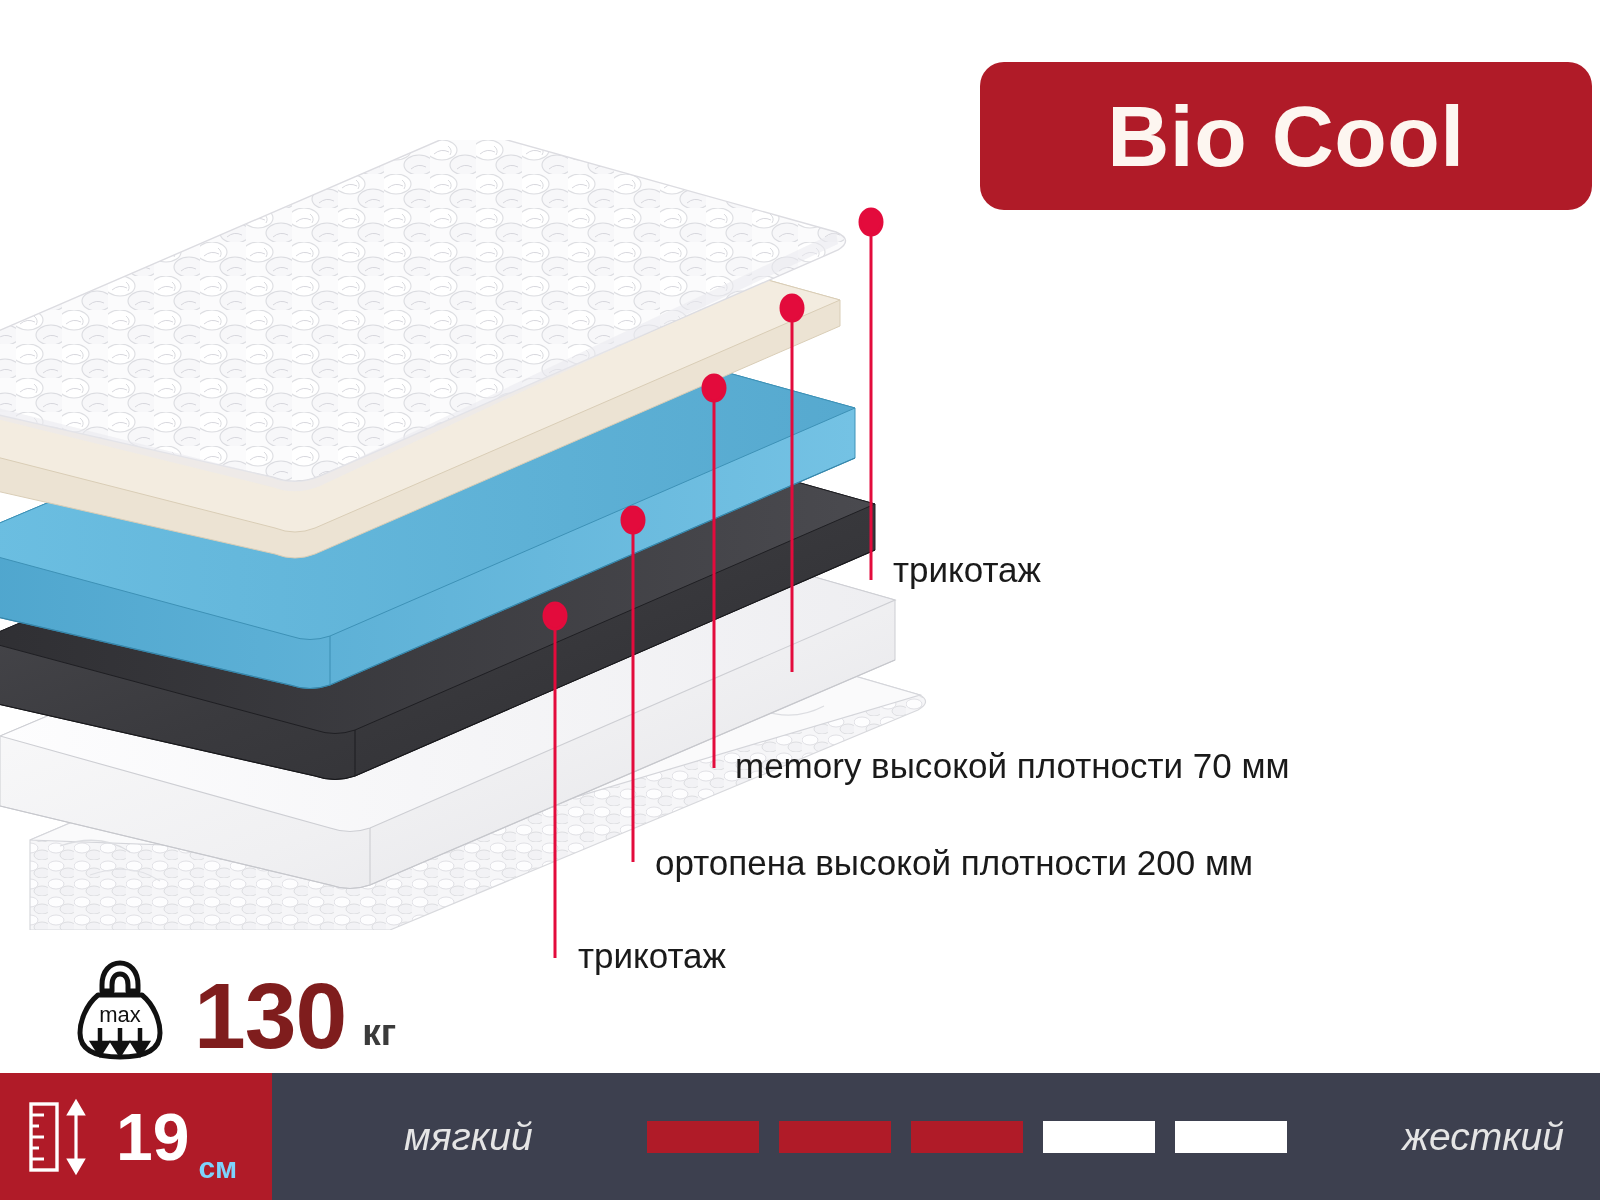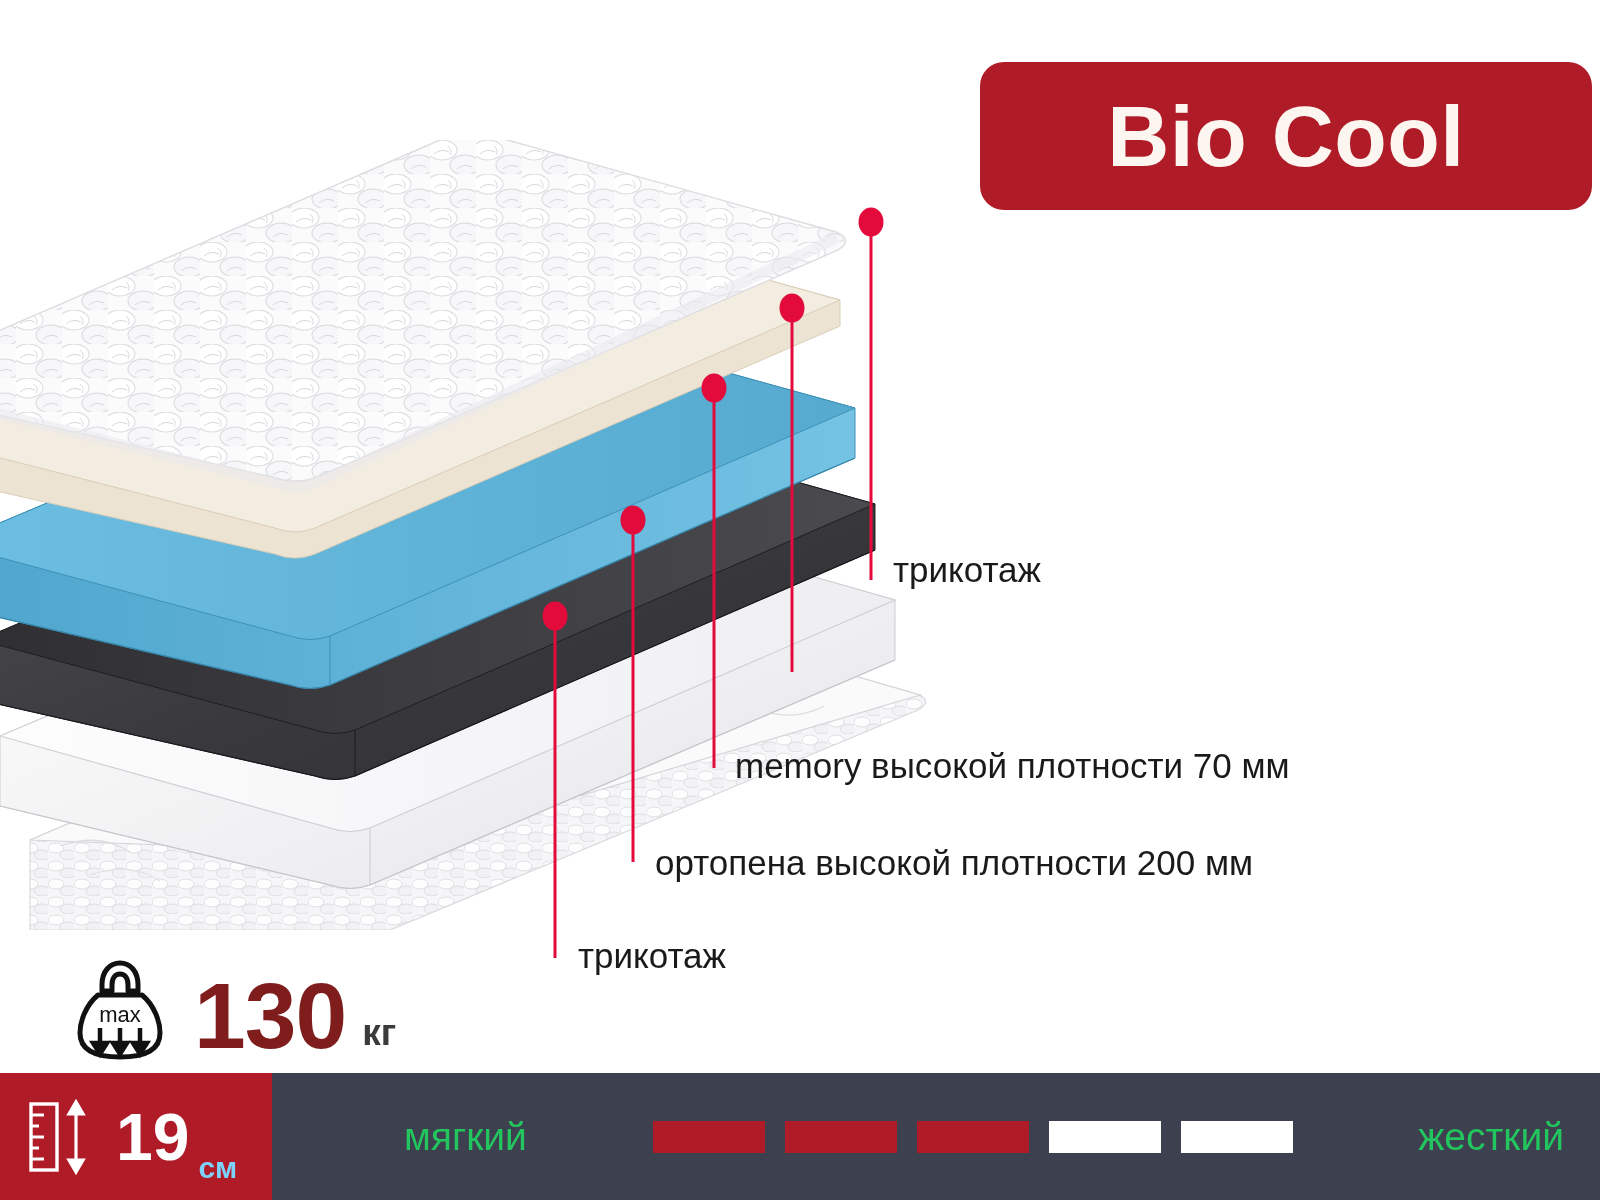--- a/index.html
+++ b/index.html
@@ -116,24 +116,25 @@
   }
 
   .firmness-block{
     flex:1;height:100%;
     background:#3D404F;
     display:flex;align-items:center;
     box-sizing:border-box;
     padding:0 36px 0 132px;
   }
   .firm-label{
-    color:#22c55e;
+    color:#e5e5e5;
     font-size:39px;
     line-height:1;
     white-space:nowrap;
+    font-style:italic;
   }
   .firm-scale{
     flex:1;
     display:flex;
     align-items:center;
     justify-content:center;
     gap:20px;
     padding:0 44px;
   }
   .firm-seg{

